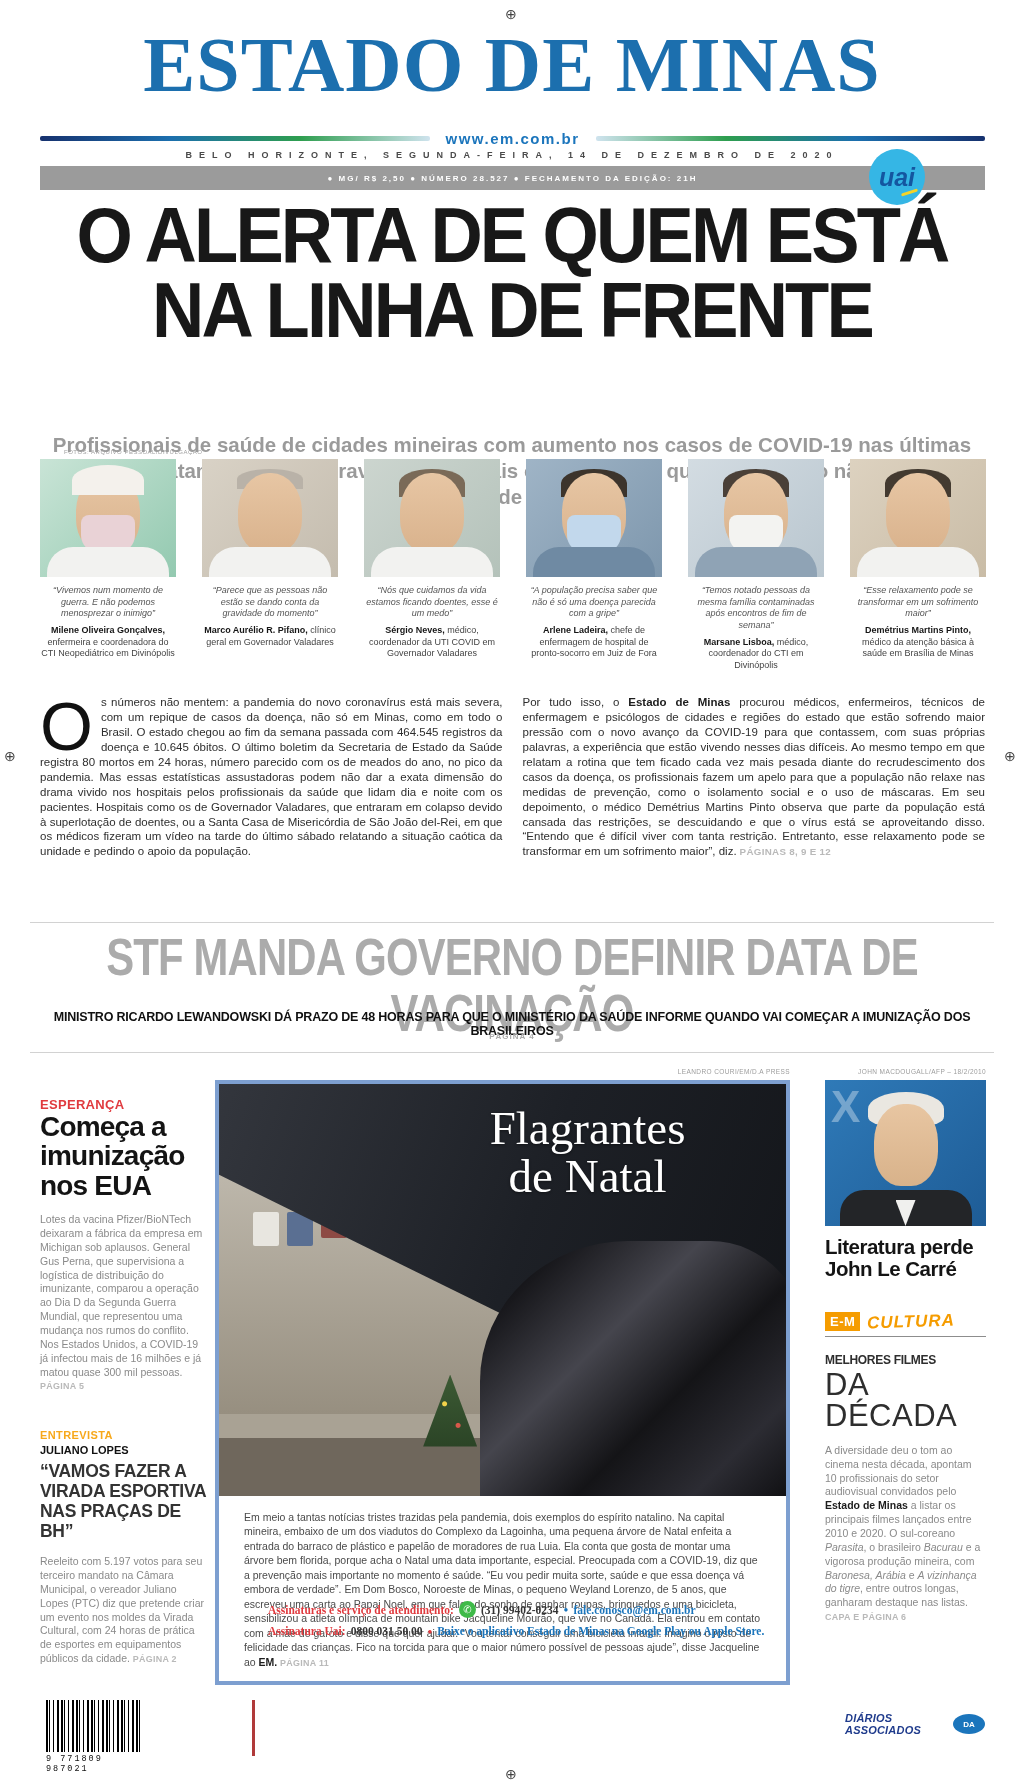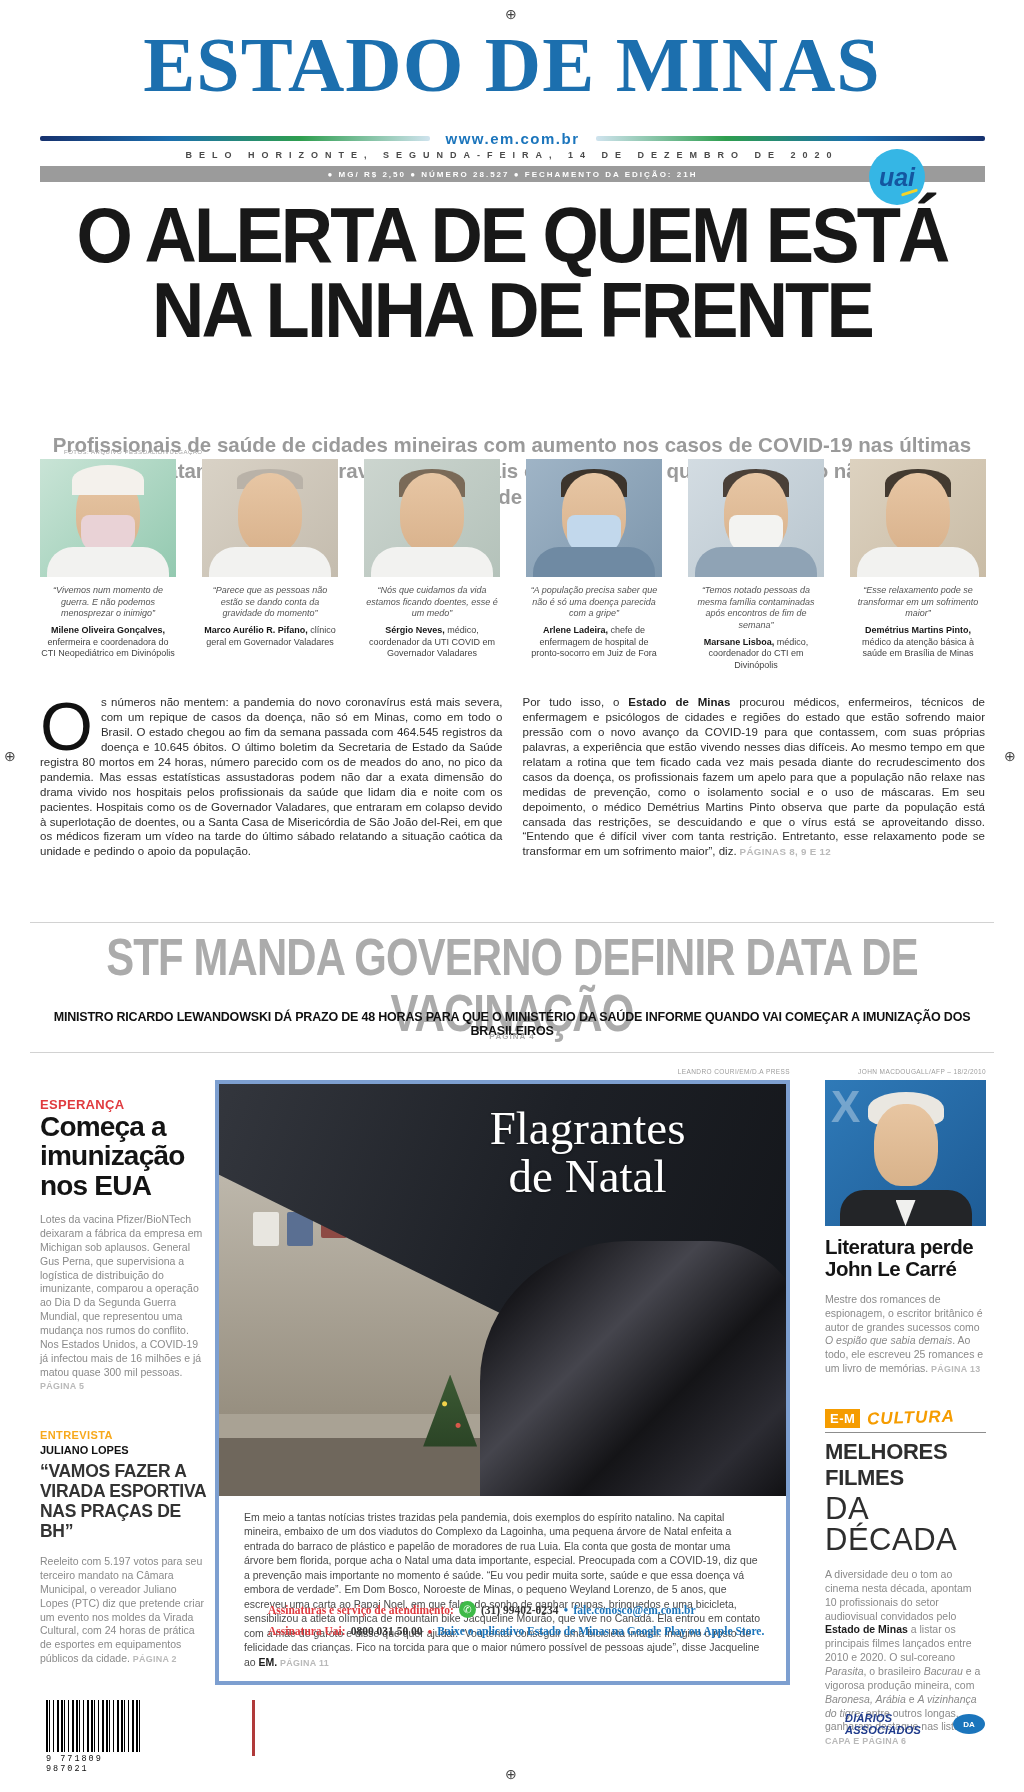--- a/index.html
+++ b/index.html
@@ -12,21 +12,21 @@
   .masthead-title{top:26px;left:0;width:100%;text-align:center;
     font-family:"Liberation Serif",serif;font-weight:bold;font-size:78px;line-height:1;
     color:#1c6fae;letter-spacing:1px;}
   .rule-row{top:130px;left:40px;width:945px;display:flex;align-items:center;}
   .rule-grad{flex:1;height:5px;border-radius:2px;}
   .rule-grad.l{background:linear-gradient(90deg,#16316e,#1c6fae,#2e9e4f,#cfe3ee);}
   .rule-grad.r{background:linear-gradient(90deg,#cfe3ee,#2e9e4f,#1c6fae,#16316e);}
   .website{padding:0 16px;font-size:15px;font-weight:bold;color:#1b75bc;letter-spacing:1.5px;}
   .dateline{top:150px;left:0;width:100%;text-align:center;font-size:9px;font-weight:bold;
     color:#4a4a4a;letter-spacing:7px;}
-  .infobar{top:166px;left:40px;width:945px;height:16px;background:#9b9b9b;
+  .infobar{top:166px;left:40px;width:945px;height:24px;background:#9b9b9b;
     display:flex;align-items:center;justify-content:center;}
   .infobar span{font-size:8px;font-weight:bold;color:#ffffff;letter-spacing:2px;}
   .uai{top:149px;left:869px;width:56px;height:56px;border-radius:50%;background:#35b6e5;
     display:flex;align-items:center;justify-content:center;z-index:6;}
   .uai .word{font-style:italic;font-weight:800;font-size:25px;color:#1456a0;}
   .uai .accent{position:absolute;right:7px;bottom:11px;width:17px;height:3px;background:#f5d327;
     border-radius:2px;transform:rotate(-18deg);}
 
   
   .headline{top:198px;left:0;width:100%;text-align:center;font-weight:800;color:#181818;
@@ -132,21 +132,21 @@
     border-radius:24px 24px 0 0;background:#232528;}
   .lc-shirt{position:absolute;left:50%;transform:translateX(-50%);bottom:0;width:20px;height:26px;
     background:#f0f0ee;clip-path:polygon(50% 100%,0 0,100% 0);}
   .h-lc{margin-top:10px;font-size:20.5px;font-weight:800;line-height:1.07;letter-spacing:-.5px;color:#141414;}
 
   .cult-brand{margin-top:32px;display:flex;align-items:center;}
   .em-box{background:#f59c00;color:#fff;font-weight:800;font-size:13px;padding:2px 5px;letter-spacing:.5px;}
   .cult-script{margin-left:7px;color:#f59c00;font-style:italic;font-weight:800;font-size:17px;
     letter-spacing:1px;display:inline-block;transform:rotate(-2deg);}
   .cult-rule{margin-top:4px;height:1px;background:#8d8d8d;}
-  .h-cult1{margin-top:6px;font-size:22px;font-weight:600;color:#2e2e2e;letter-spacing:-.3px;}
+  .h-cult1{margin-top:16px;font-size:12px;font-weight:600;color:#2e2e2e;letter-spacing:-.3px;}
   .h-cult2{margin-top:2px;font-size:31px;font-weight:400;color:#2e2e2e;letter-spacing:.5px;line-height:1;}
 
   
   .foot-div{top:1700px;left:252px;width:3px;height:56px;background:#b03a3a;}
   .footlines{top:1601px;left:268px;width:470px;font-size:11.5px;font-family:Liberation Serif, serif;}
   .fl{display:flex;align-items:center;gap:5px;white-space:nowrap;}
   .fl + .fl{margin-top:7px;}
   .f-red{color:#e03a3e;font-weight:bold;}
   .f-dark{color:#333;font-weight:bold;}
   .f-blue{color:#1b75bc;font-weight:bold;}
@@ -324,21 +324,20 @@
       <div class="lc-x">X</div>
       <div class="lc-hair"></div>
       <div class="lc-face"></div>
       <div class="lc-suit"></div>
       <div class="lc-shirt"></div>
     </div>
     <div class="h-lc">
       <div>Literatura perde</div>
       <div>John Le Carré</div>
     </div>
-    <div class="sidebody"><span>Mestre dos romances de espionagem, o escritor britânico é autor de grandes sucessos como </span><span class="seg-i">O espião que sabia demais</span><span>. Ao todo, ele escreveu 25 romances e um livro de memórias.</span><span class="seg-ref"> PÁGINA 13</span></div>
 
     <div class="cult-brand">
       <span class="em-box">E-M</span>
       <span class="cult-script">CULTURA</span>
     </div>
     <div class="cult-rule"></div>
     <div class="h-cult1">MELHORES FILMES</div>
     <div class="h-cult2">DA DÉCADA</div>
     <div class="sidebody"><span>A diversidade deu o tom ao cinema nesta década, apontam 10 profissionais do setor audiovisual convidados pelo </span><span class="seg-b">Estado de Minas</span><span> a listar os principais filmes lançados entre 2010 e 2020. O sul-coreano </span><span class="seg-i">Parasita</span><span>, o brasileiro </span><span class="seg-i">Bacurau</span><span> e a vigorosa produção mineira, com </span><span class="seg-i">Baronesa, Arábia</span><span> e </span><span class="seg-i">A vizinhança do tigre</span><span>, entre outros longas, ganharam destaque nas listas.</span><span class="seg-ref"> CAPA E PÁGINA 6</span></div>
   </div>

